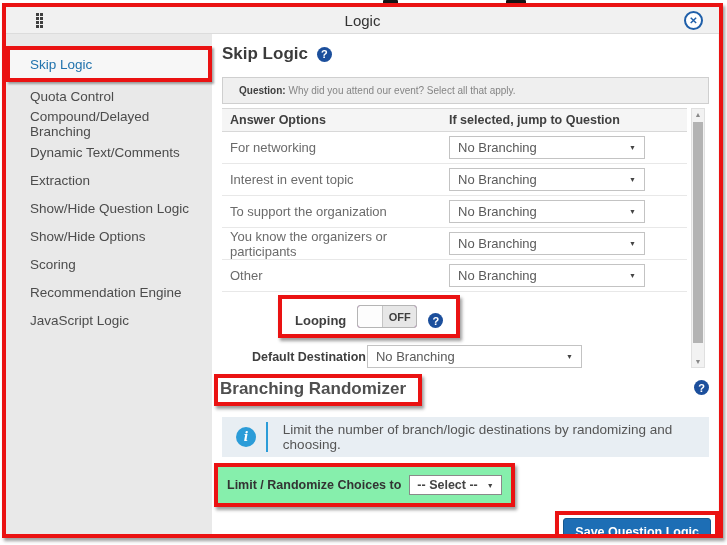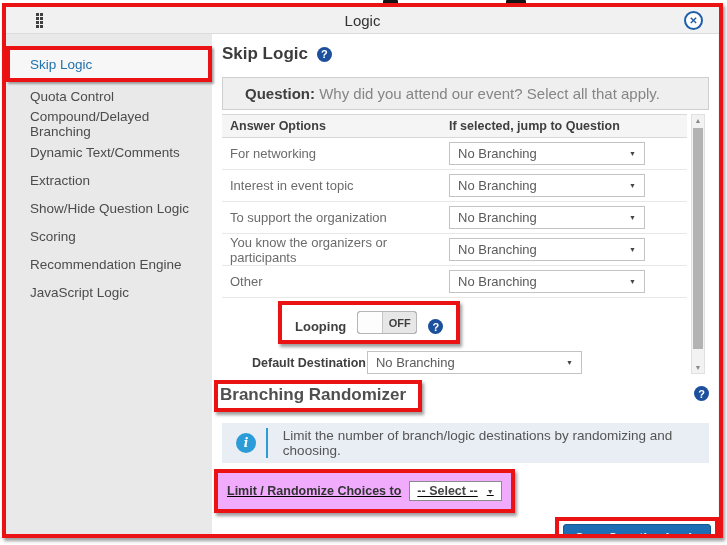--- a/index.html
+++ b/index.html
@@ -37,21 +37,21 @@
 
   .main { flex:1; padding:0 10px; position:relative; font-size:13px; overflow:hidden; }
 
   .heading-row { display:flex; align-items:center; gap:9px; margin-top:10px; }
   .page-heading { font-size:17px; font-weight:bold; color:#3b3b3b; }
   .help-icon { width:15px; height:15px; border-radius:50%; background:#1c4f9c; color:#fff;
                font-size:11px; font-weight:bold; display:inline-flex; align-items:center;
                justify-content:center; cursor:pointer; flex-shrink:0; }
 
   .question-box { margin-top:13px; background:#efefef; border:1px solid #cfcfcf;
-                  padding:7px 22px; font-size:15px; color:#858585; }
+                  padding:7px 16px; font-size:10px; color:#858585; }
   .question-box b { color:#3f3f3f; }
 
   
   .scroll-region { position:relative; margin-top:4px; padding-right:22px; }
   .tbl-header { display:flex; align-items:center; background:#f5f5f5; border-top:1px solid #d8d8d8;
                 border-bottom:1px solid #d8d8d8; height:24px; font-weight:bold; color:#3f3f3f; font-size:12.5px; }
   .col-opt { flex:1; padding-left:8px; }
   .col-jump { width:238px; }
   .tbl-row { display:flex; align-items:center; height:32px; border-bottom:1px solid #e8e8e8; color:#6b6b6b; }
 
@@ -88,21 +88,21 @@
 
   .info-box { margin-top:11px; background:#e8eef3; display:flex; align-items:center; min-height:36px;
               padding:5px 8px; }
   .info-icon { width:20px; height:20px; border-radius:50%; background:#2b9cd8; color:#fff;
                font-family:"DejaVu Serif", serif; font-style:italic; font-weight:bold; font-size:12px;
                display:flex; align-items:center; justify-content:center; margin:0 10px 0 6px; flex-shrink:0; }
   .info-divider { width:2px; align-self:stretch; background:#2b9cd8; margin-right:15px; }
   .info-text { color:#555; font-size:13.5px; }
 
   .limit-annot { display:inline-flex; align-items:center; gap:8px; border:4px solid #ea1212;
-                 background:#f0abfc; padding:8px 9px; margin:6px 0 0 -8px;text-decoration:underline; }
+                 background:#86efac; padding:8px 9px; margin:6px 0 0 -8px; }
   .limit-label { font-weight:bold; font-size:12.5px; color:#333; }
   .limit-select { border:1px solid #8a8a8a; padding:2px 7px; display:inline-flex; gap:9px; align-items:center;
                   font-weight:bold; color:#444; font-size:12.5px; background:#fff; cursor:pointer; }
   .limit-select .arrow { font-size:7px; color:#444; font-weight:normal; }
 
   .save-row { display:flex; justify-content:flex-end; margin-top:4px; }
   .save-annot { border:4px solid #ea1212; padding:3px 4px; margin-right:-10px; background:#fff; }
   .save-btn { background:#1d6eb5; color:#fff; font-weight:bold; font-size:12.5px; padding:6px 11px;
               border:1px solid #15588f; border-radius:3px; cursor:pointer;
               font-family:"Liberation Sans", sans-serif; }
@@ -146,20 +146,23 @@
         <div class="side-item">
           <span>Dynamic Text/Comments</span>
         </div>
         <div class="side-item">
           <span>Extraction</span>
         </div>
         <div class="side-item">
           <span>Show/Hide Question Logic</span>
         </div>
         <div class="side-item">
+          <span>Show/Hide Options</span>
+        </div>
+        <div class="side-item">
           <span>Scoring</span>
         </div>
         <div class="side-item">
           <span>Recommendation Engine</span>
         </div>
         <div class="side-item">
           <span>JavaScript Logic</span>
         </div>
       </div>
 

